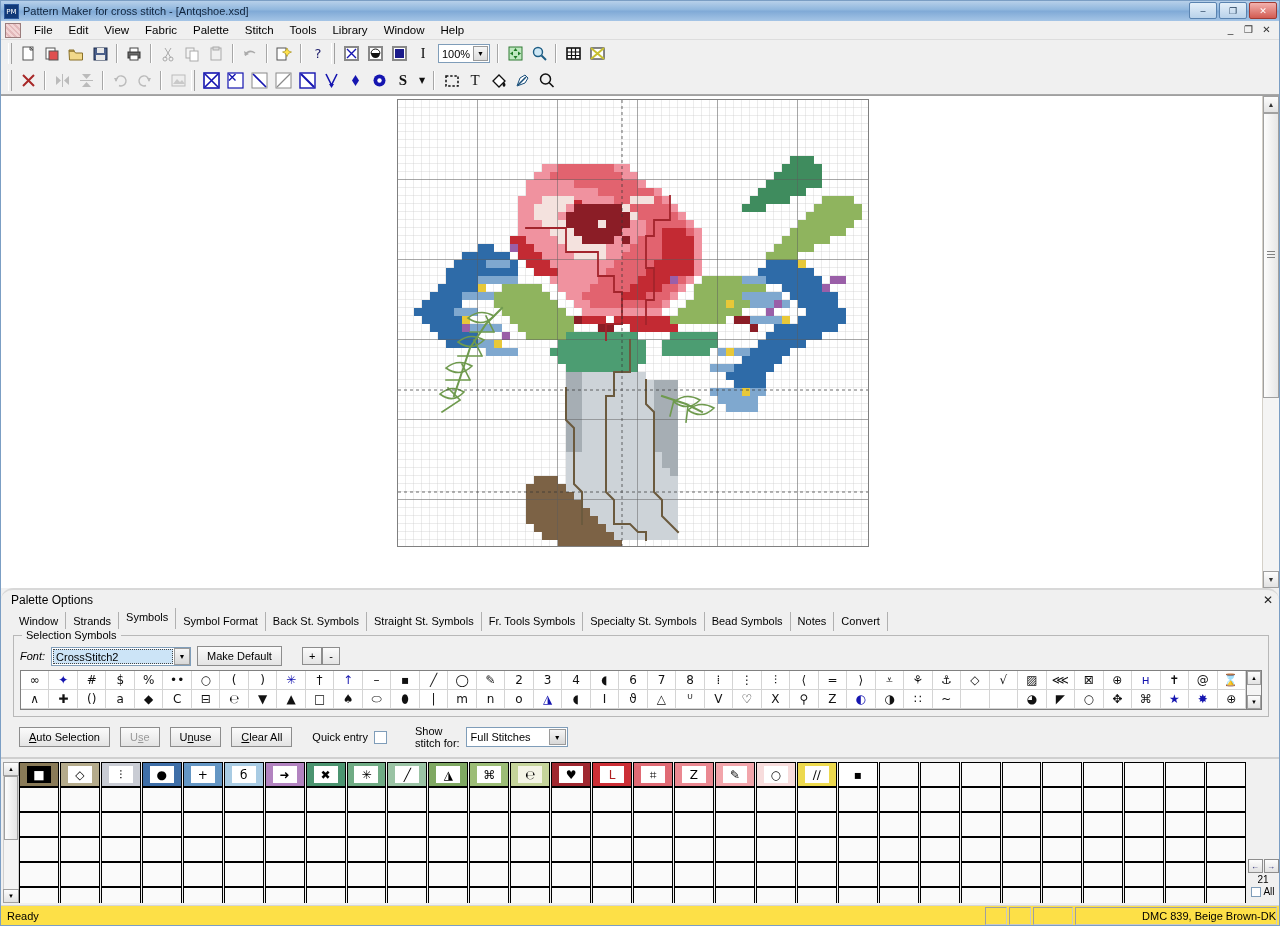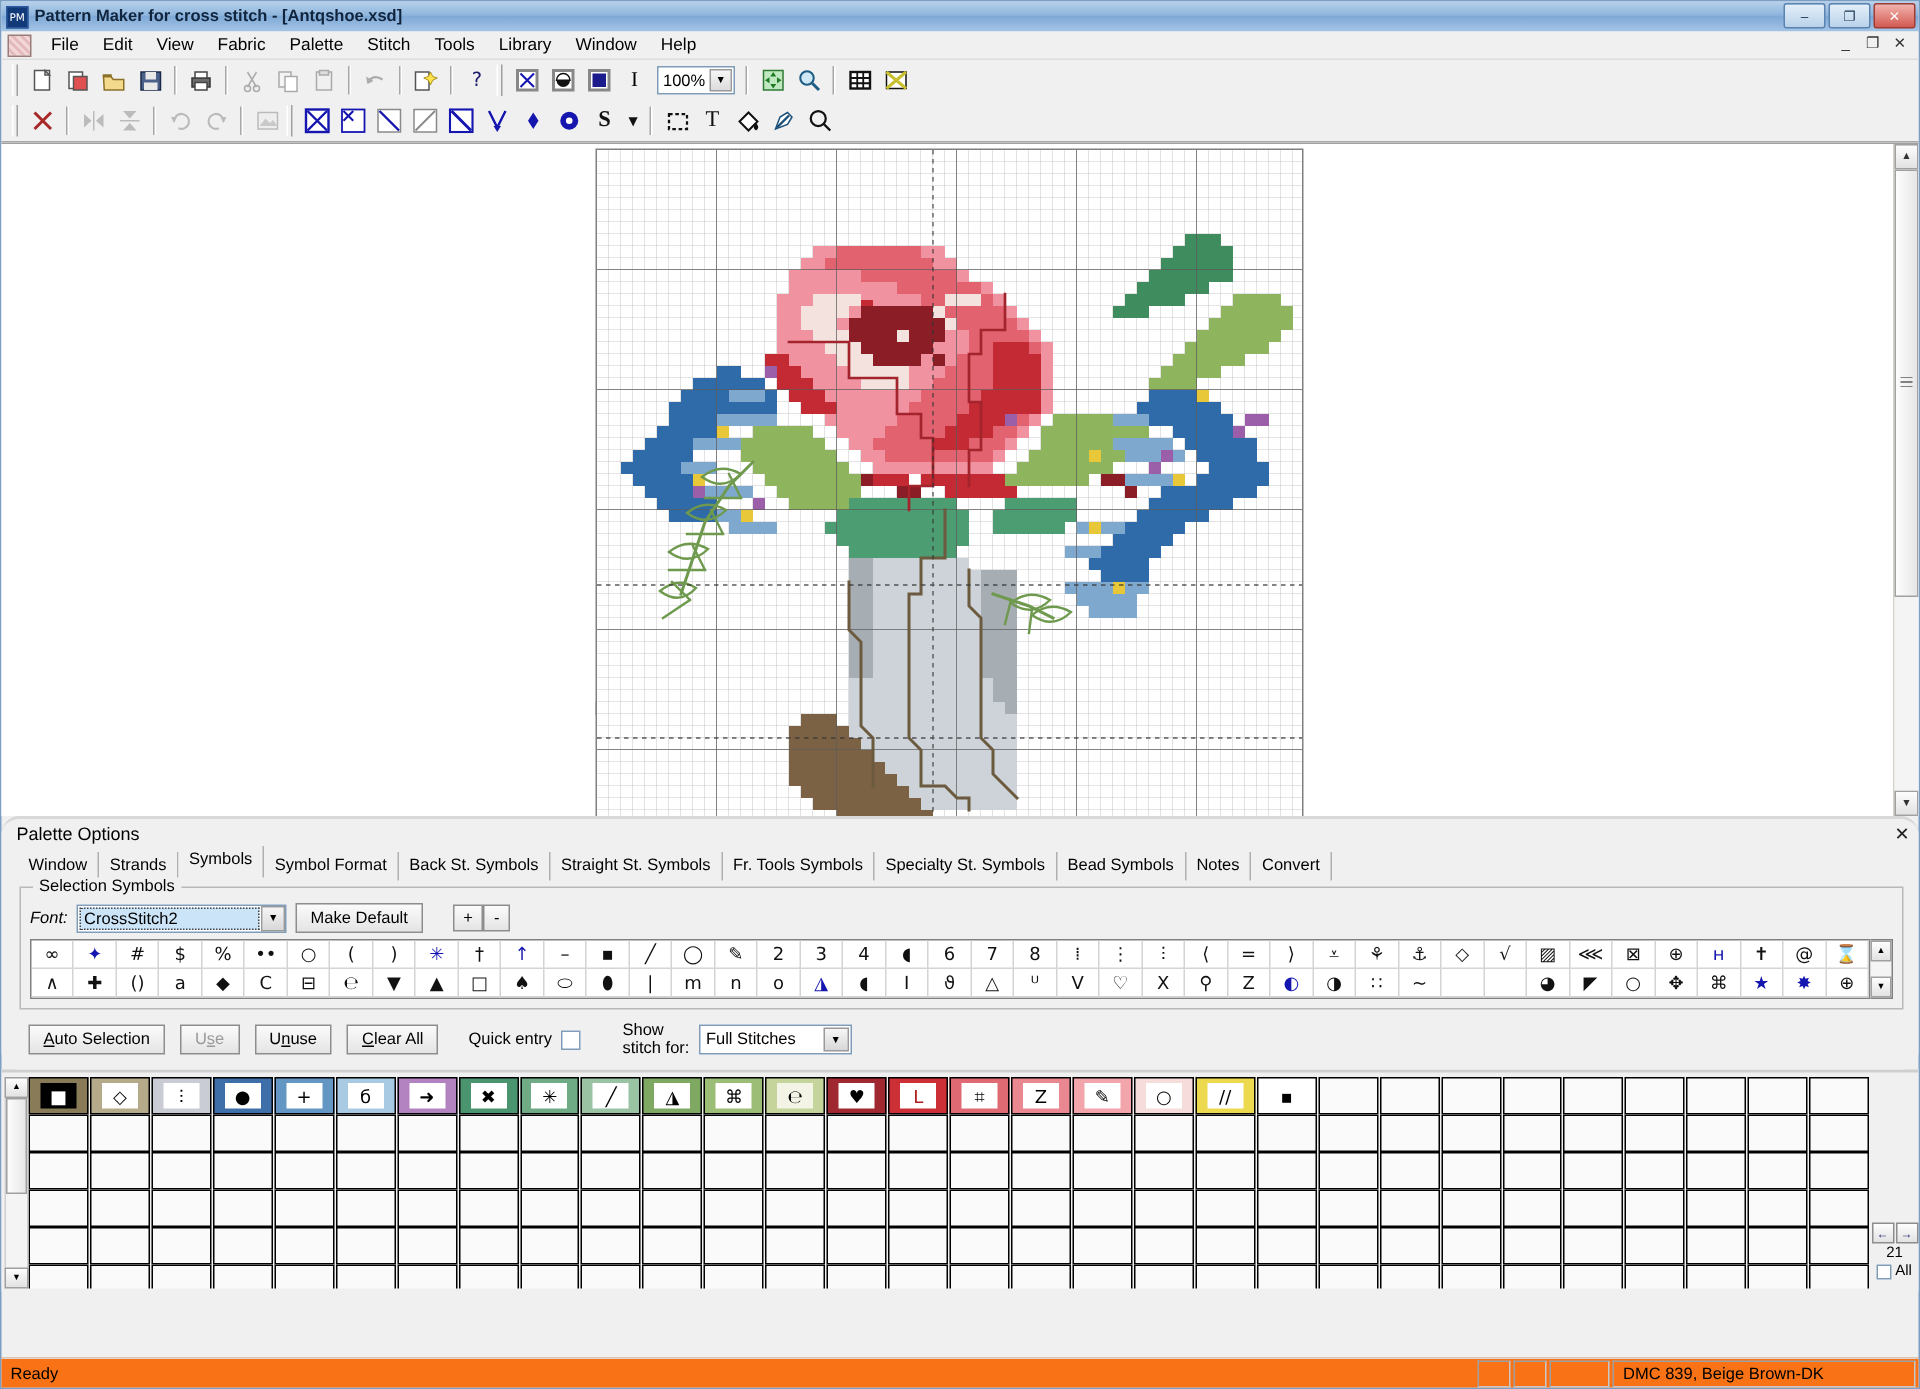--- a/index.html
+++ b/index.html
@@ -29,21 +29,21 @@
   }
   .titlebar .app-icon {
     width: 15px; height: 15px;
     background: #123a78;
     color: #fff; font-size: 7px; line-height: 15px; text-align: center;
     font-family: "DejaVu Sans", sans-serif;
     border: 1px solid #2d5a9e;
     margin-right: 4px;
   }
   .titlebar .title-text {
-    font-size: 11px; color: #10243d; font-weight: bold;
+    font-size: 11px; color: #10243d; font-weight: normal;
     white-space: nowrap;
   }
   .win-btns { position: absolute; right: 2px; top: 1px; display: flex; gap: 2px; }
   .win-btn {
     width: 28px; height: 17px;
     border: 1px solid #5a83b0;
     border-radius: 2px;
     background: linear-gradient(to bottom, #e4eff9, #b9d2ea);
     display: flex; align-items: center; justify-content: center;
     font-size: 9px; color: #16324f;
@@ -314,32 +314,31 @@
     border: 1px solid #8d8d8d; font-size: 8px;
     display:flex;align-items:center;justify-content:center; color:#1b1b6b;
   }
   .pl-count { font-size: 10px; margin-top: 1px; }
   .pl-all { display:flex; align-items:center; gap:2px; font-size: 10px; margin-top:1px;}
   .pl-all .chk { width: 10px; height: 10px; }
 
   
   .statusbar {
     height: 20px; flex: 0 0 20px;
-    background: #f97316; border-top: 1px solid #d6d6d6;
+    background: #fde047; border-top: 1px solid #d6d6d6;
     display: flex; align-items: center;
     font-size: 11px;
-    margin-top: 44px;
   }
   .status-left { flex: 1 1 auto; padding-left: 6px; }
   .status-pane {
     border: 1px solid #c8c8c8; border-top-color:#9f9f9f; border-left-color:#9f9f9f;
     height: 18px; margin-right: 2px;
   }
   .sp1 { width: 22px; } .sp2 { width: 22px; } .sp3 { width: 40px; }
-  .sp4 { width: 202px; padding-left: 6px; line-height: 17px; }
+  .sp4 { width: 202px; padding-left: 6px; line-height: 17px; text-align: right; }
 </style>
 </head>
 <body>
 
 <div id="app">
 
   <div class="titlebar">
     <div class="app-icon">PM</div>
     <div class="title-text">Pattern Maker for cross stitch - [Antqshoe.xsd]</div>
     <div class="win-btns">

